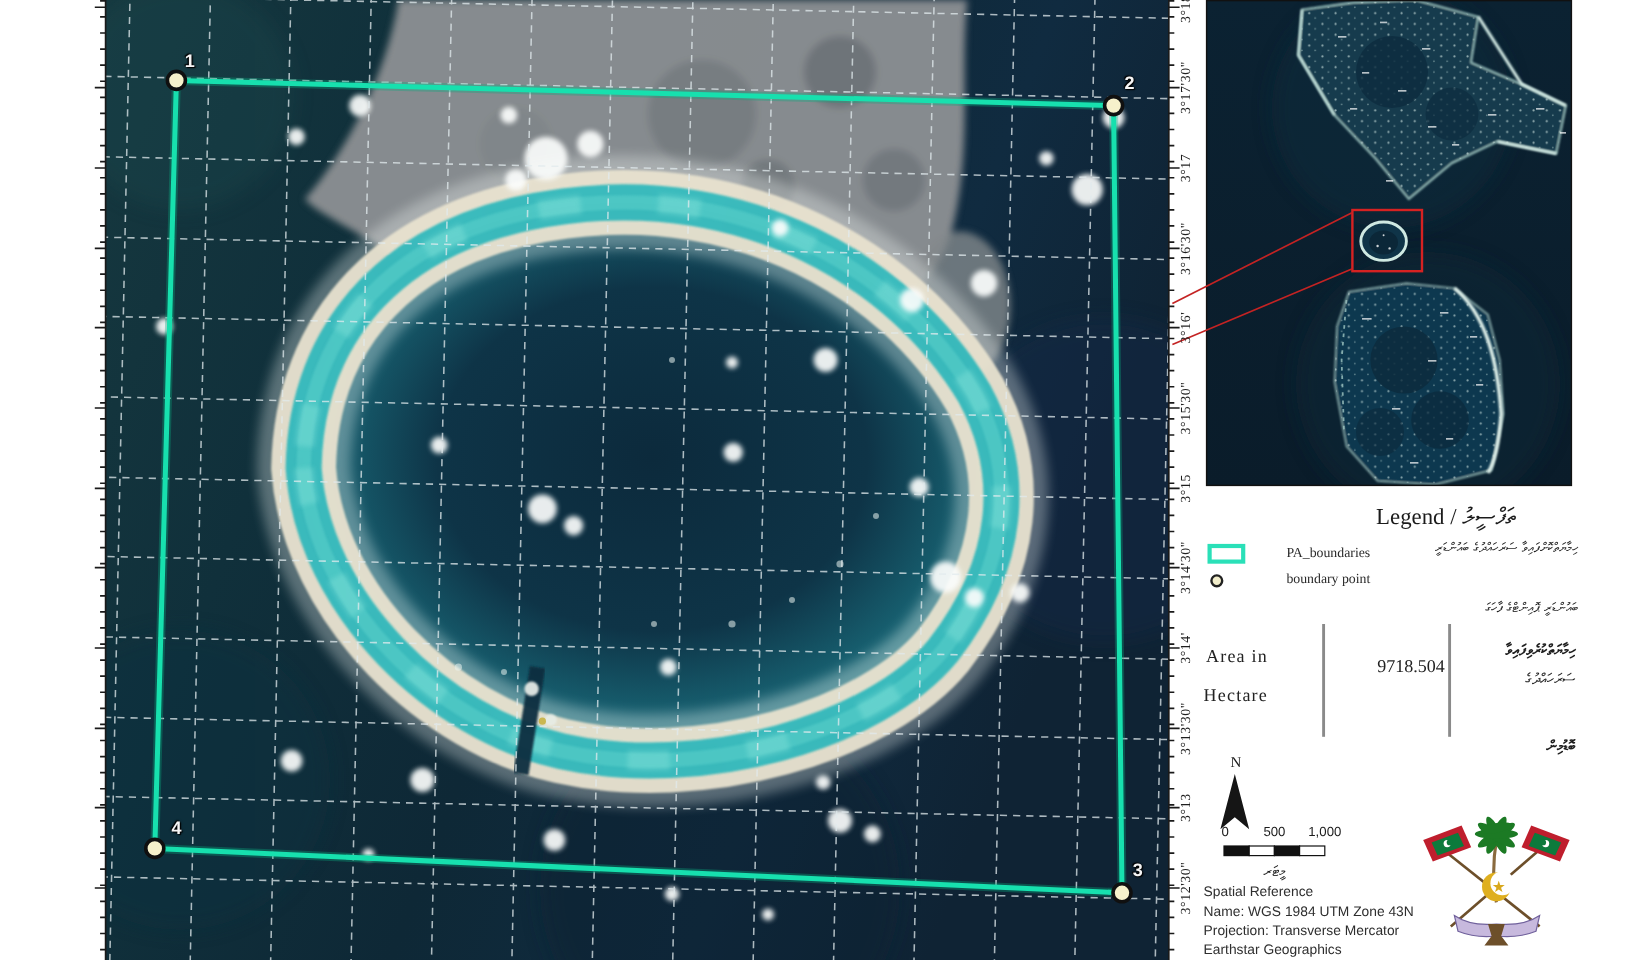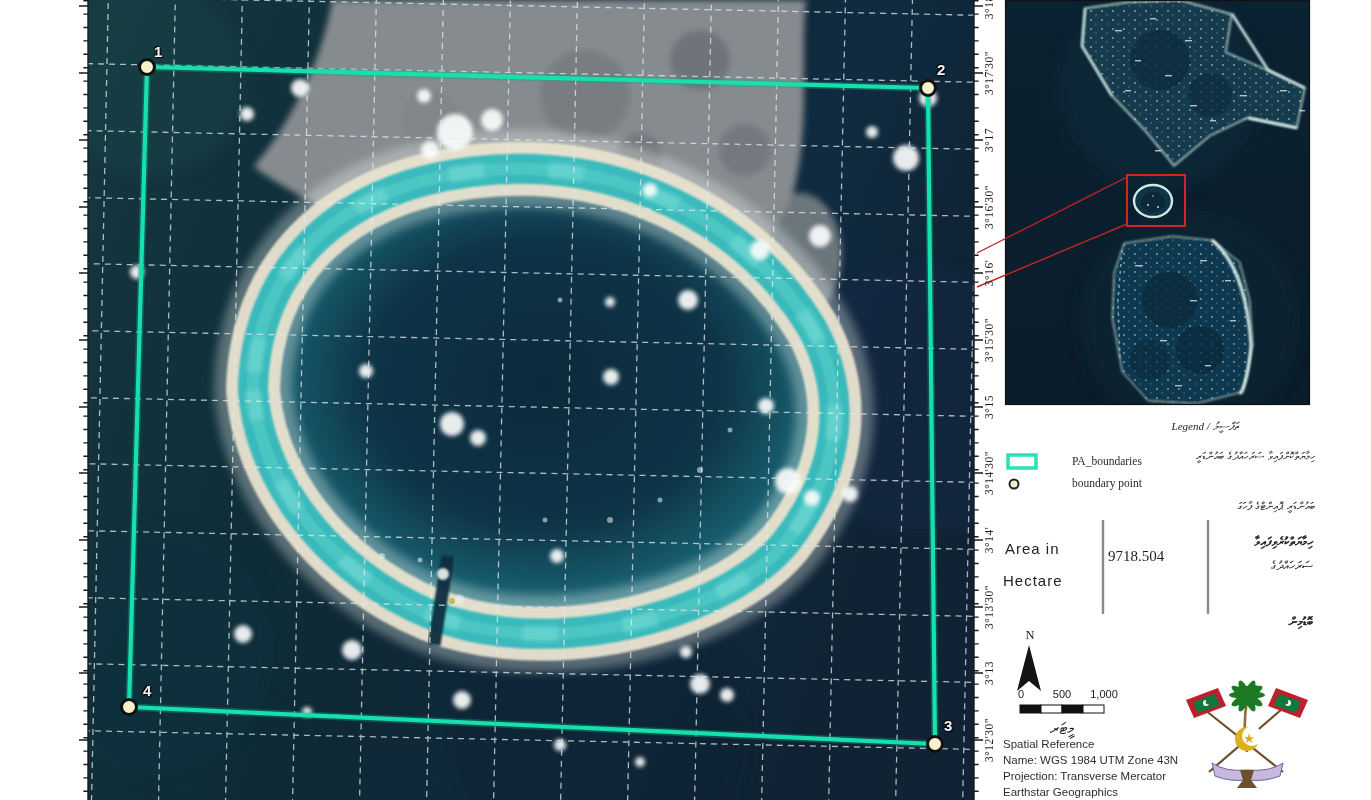--- a/index.html
+++ b/index.html
@@ -18,54 +18,53 @@
     white-space:nowrap;letter-spacing:0.5px;
   }
   .pt-label{
     position:absolute;
     font-family:"Liberation Sans", sans-serif;
     font-size:15px;font-weight:bold;color:#f5f5f5;
     text-shadow:0 0 2px #000,1px 1px 1px #000,-1px -1px 1px #000;
   }
   .legend-title{
     position:absolute;left:1095px;top:420px;width:220px;
-    text-align:center;font-size:11px;color:#1b1b1b;
+    text-align:center;font-size:19px;color:#1b1b1b;
     font-family:"Liberation Serif", serif;
-    font-style:italic;
   }
   .dv{font-family:"DejaVu Sans", sans-serif;direction:rtl;unicode-bidi:isolate;}
   .legend-en{
     position:absolute;font-size:11.5px;color:#2a2a2a;
     font-family:"Liberation Serif", serif;white-space:nowrap;
   }
   .legend-dv{
     position:absolute;font-size:11px;color:#1f1f1f;text-align:right;white-space:nowrap;
   }
   .area-label{
     position:absolute;font-size:15px;color:#222;
-    font-family:Liberation Sans, sans-serif;letter-spacing:1px;
+    font-family:Liberation Serif, serif;letter-spacing:1px;
   }
   .area-value{
-    position:absolute;left:1108px;top:548px;width:96px;text-align:left;
+    position:absolute;left:1108px;top:548px;width:96px;text-align:right;
     font-size:15px;color:#222;font-family:"Liberation Serif", serif;
   }
   .area-dv-line{
     position:absolute;right:58px;font-size:12.5px;color:#1d1d1d;text-align:right;white-space:nowrap;
   }
   .north-n{
     position:absolute;left:1022px;top:628px;width:16px;text-align:center;
     font-size:12.5px;color:#1a1a1a;font-family:"Liberation Serif", serif;
   }
   .scale-num{
     position:absolute;top:688px;transform:translateX(-50%);
     font-size:11px;color:#1c1c1c;font-family:"Liberation Sans", sans-serif;
   }
   .scale-unit{
     position:absolute;left:1062px;top:719px;transform:translateX(-50%);
-    font-size:16px;color:#1c1c1c;
+    font-size:12px;color:#1c1c1c;
   }
   .spatial{
     position:absolute;left:1003px;
     font-size:11.5px;color:#2e2e2e;font-family:"Liberation Sans", sans-serif;white-space:nowrap;
   }
 </style>
 </head>
 <body>
 
 <svg class="abs" width="1371" height="800" viewBox="0 0 1371 800" style="left:0;top:0;">

